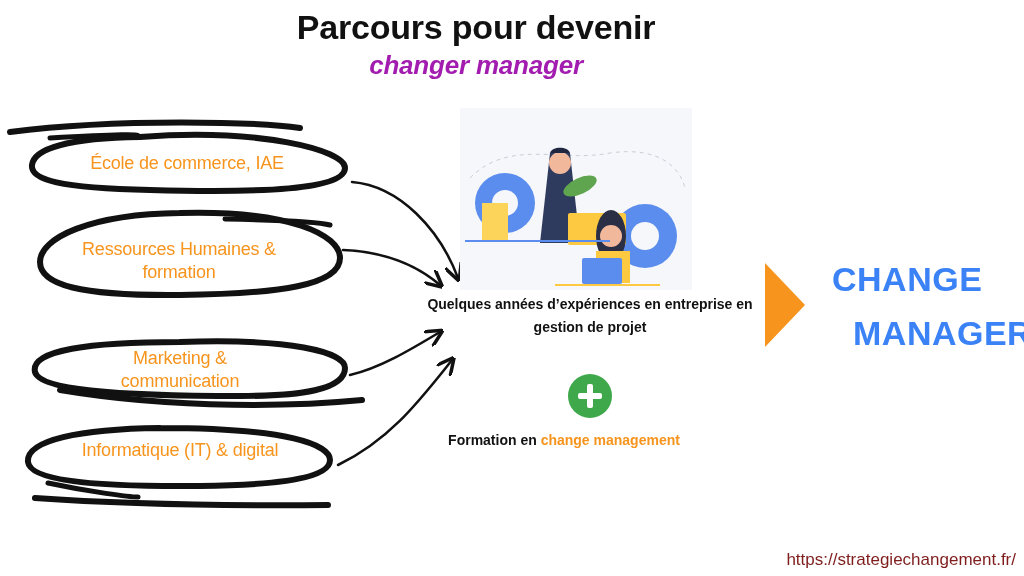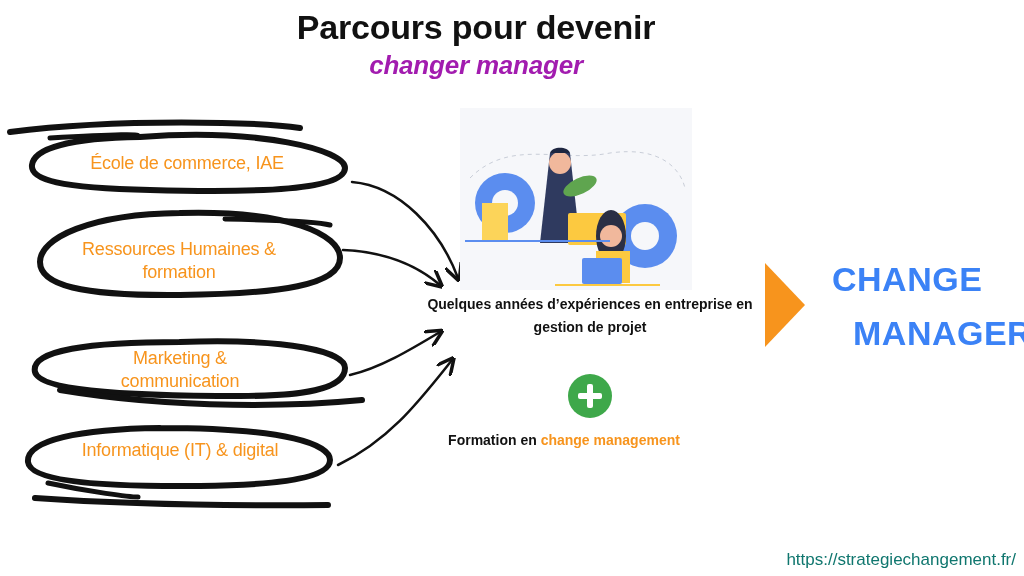--- a/index.html
+++ b/index.html
@@ -46,21 +46,21 @@
   .triangle {
     position:absolute; left:765px; top:263px; width:0; height:0;
     border-top:42px solid transparent; border-bottom:42px solid transparent;
     border-left:40px solid #f7941d;
   }
   .cm {
     position:absolute; font-weight:700; color:#3b82f6; font-size:34px; line-height:1;
     letter-spacing:0.5px;
   }
   .url {
-    position:absolute; right:8px; top:550px; font-size:17px; color:#0f766e;
+    position:absolute; right:8px; top:550px; font-size:17px; color:#7f1d1d;
   }
 </style>
 </head>
 <body>
 
 <div class="title l1">Parcours pour devenir</div>
 <div class="title l2">changer manager</div>
 
 <svg class="strokes" viewBox="0 0 1024 576">
   <defs>

